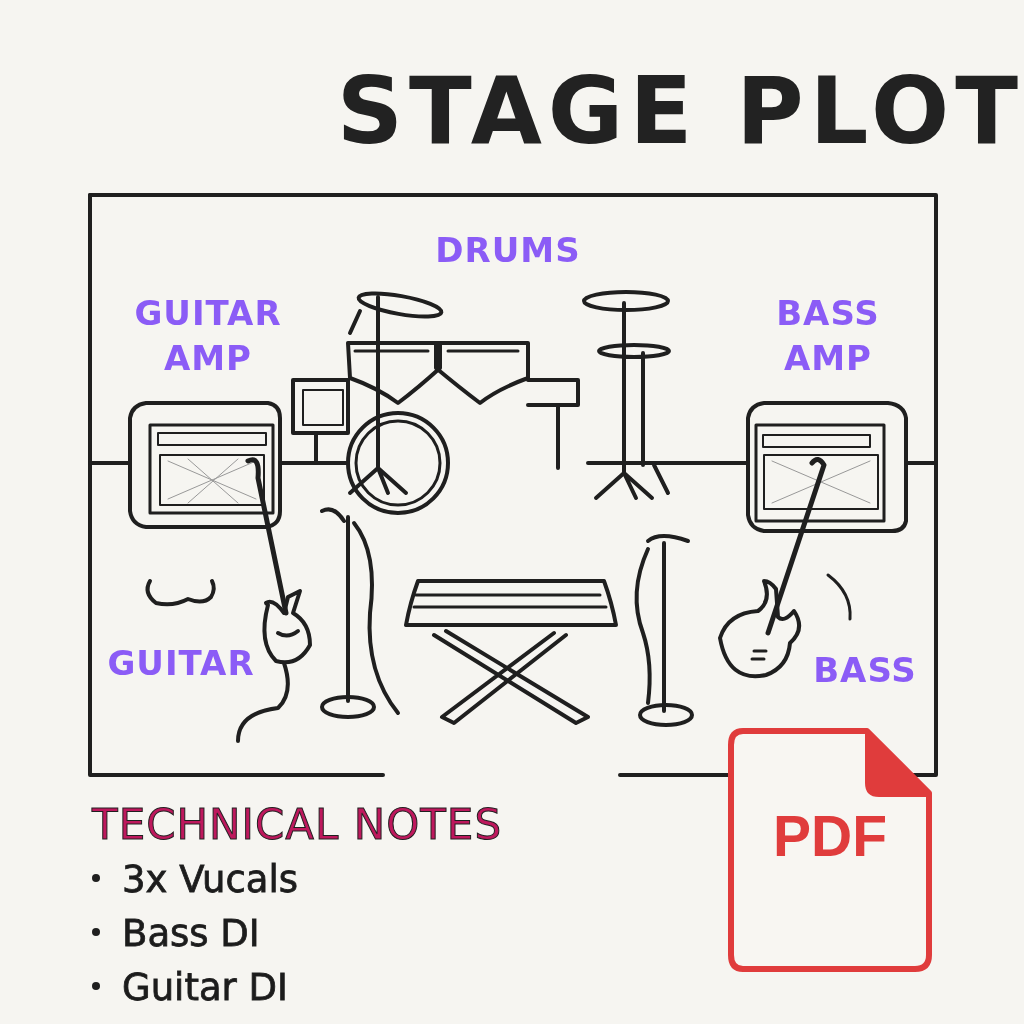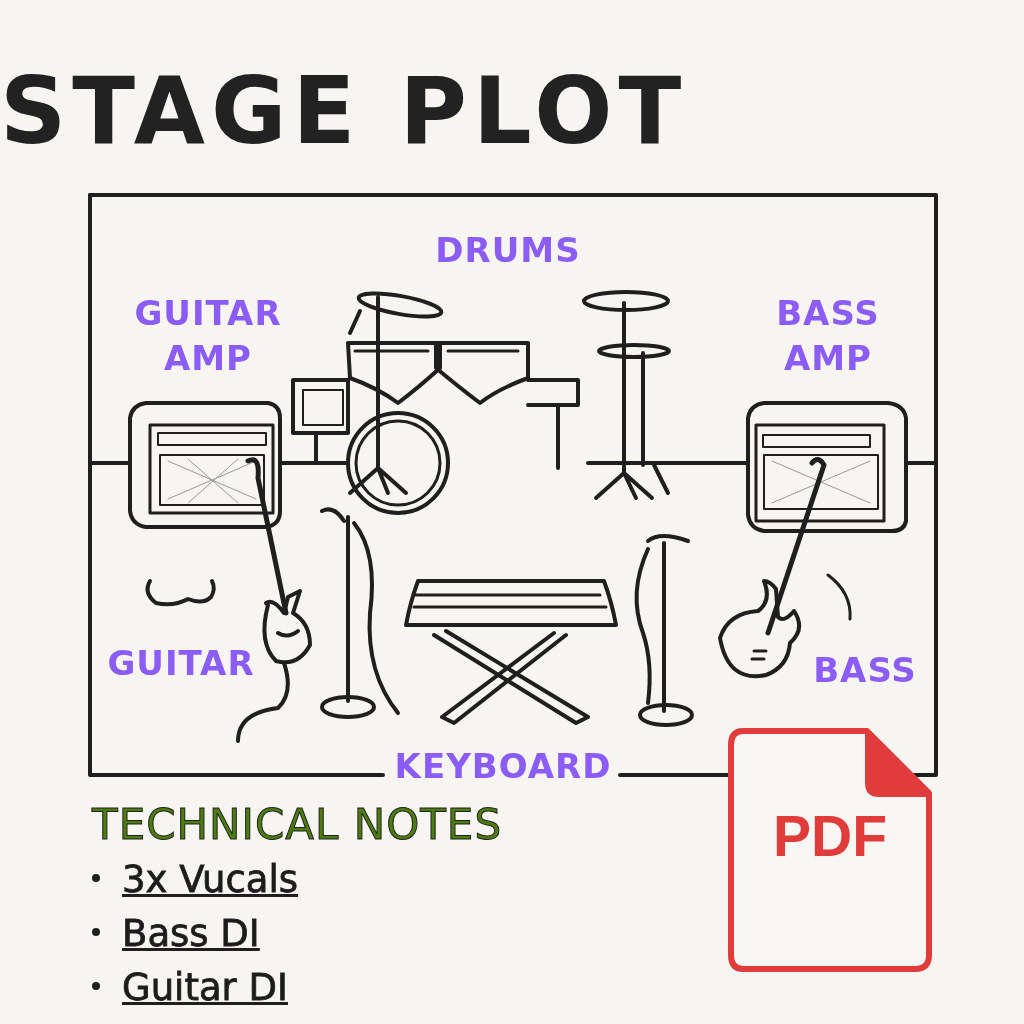--- a/index.html
+++ b/index.html
@@ -1,24 +1,24 @@
 <!DOCTYPE html>
 <html><head>
 <meta charset="utf-8">
 <style>
   html,body{margin:0;padding:0;}
   body{width:1024px;height:1024px;background:#f6f5f1;position:relative;overflow:hidden;font-family:"DejaVu Sans",sans-serif;color:#1c1c1c;}
-  .title{position:absolute;left:0;top:58px;width:1024px;text-align:left;font-size:92px;font-weight:bold;letter-spacing:6px;color:#222;}
+  .title{position:absolute;left:0;top:58px;width:1024px;text-align:right;font-size:92px;font-weight:bold;letter-spacing:6px;color:#222;}
   .stage{position:absolute;left:88px;top:193px;width:850px;height:584px;}
   .stage svg{position:absolute;left:0;top:0;}
   .lbl{position:absolute;font-size:34px;font-weight:bold;color:#8b5cf6;text-align:center;line-height:44px;letter-spacing:1px;}
   .notes{position:absolute;left:92px;top:800px;}
-  .notes-title{font-size:42px;font-weight:normal;letter-spacing:1px;color:#4d7c0f;-webkit-text-stroke:1px #1f1f1f;}
+  .notes-title{font-size:42px;font-weight:normal;letter-spacing:1px;color:#be185d;-webkit-text-stroke:1px #1f1f1f;}
   .notes ul{list-style:none;margin:4px 0 0 0;padding:0;}
-  .notes li{font-size:37px;line-height:54px;text-decoration:underline;-webkit-text-stroke:0.8px #1f1f1f;}
+  .notes li{font-size:37px;line-height:54px;-webkit-text-stroke:0.8px #1f1f1f;}
   .notes li .dot{display:inline-block;width:8px;height:8px;border-radius:50%;background:#1f1f1f;margin:0 22px 8px 0;vertical-align:middle;}
   .pdf{position:absolute;left:727px;top:727px;width:206px;height:246px;}
   .pdf-text{position:absolute;left:0;top:76px;width:206px;text-align:center;font-size:57px;font-weight:bold;color:#e03c3c;font-family:"Liberation Sans",sans-serif;}
 </style>
 </head>
 <body>
 
 <div class="title">STAGE PLOT</div>
 
 <div class="stage">
@@ -100,21 +100,20 @@
     </g>
   </svg>
 
   <div class="lbl" style="left:335px;top:35px;width:170px;">DRUMS</div>
   <div class="lbl" style="left:40px;top:98px;width:160px;">GUITAR</div>
   <div class="lbl" style="left:40px;top:143px;width:160px;">AMP</div>
   <div class="lbl" style="left:660px;top:98px;width:160px;">BASS</div>
   <div class="lbl" style="left:660px;top:143px;width:160px;">AMP</div>
   <div class="lbl" style="left:18px;top:448px;width:150px;">GUITAR</div>
   <div class="lbl" style="left:722px;top:455px;width:110px;">BASS</div>
-  <div class="lbl" style="left:300px;top:551px;width:230px;">KEYBOARD</div>
 </div>
 
 <div class="notes">
   <div class="notes-title">TECHNICAL NOTES</div>
   <ul>
     <li><span class="dot"></span><span>3x Vucals</span></li>
     <li><span class="dot"></span><span>Bass DI</span></li>
     <li><span class="dot"></span><span>Guitar DI</span></li>
   </ul>
 </div>

